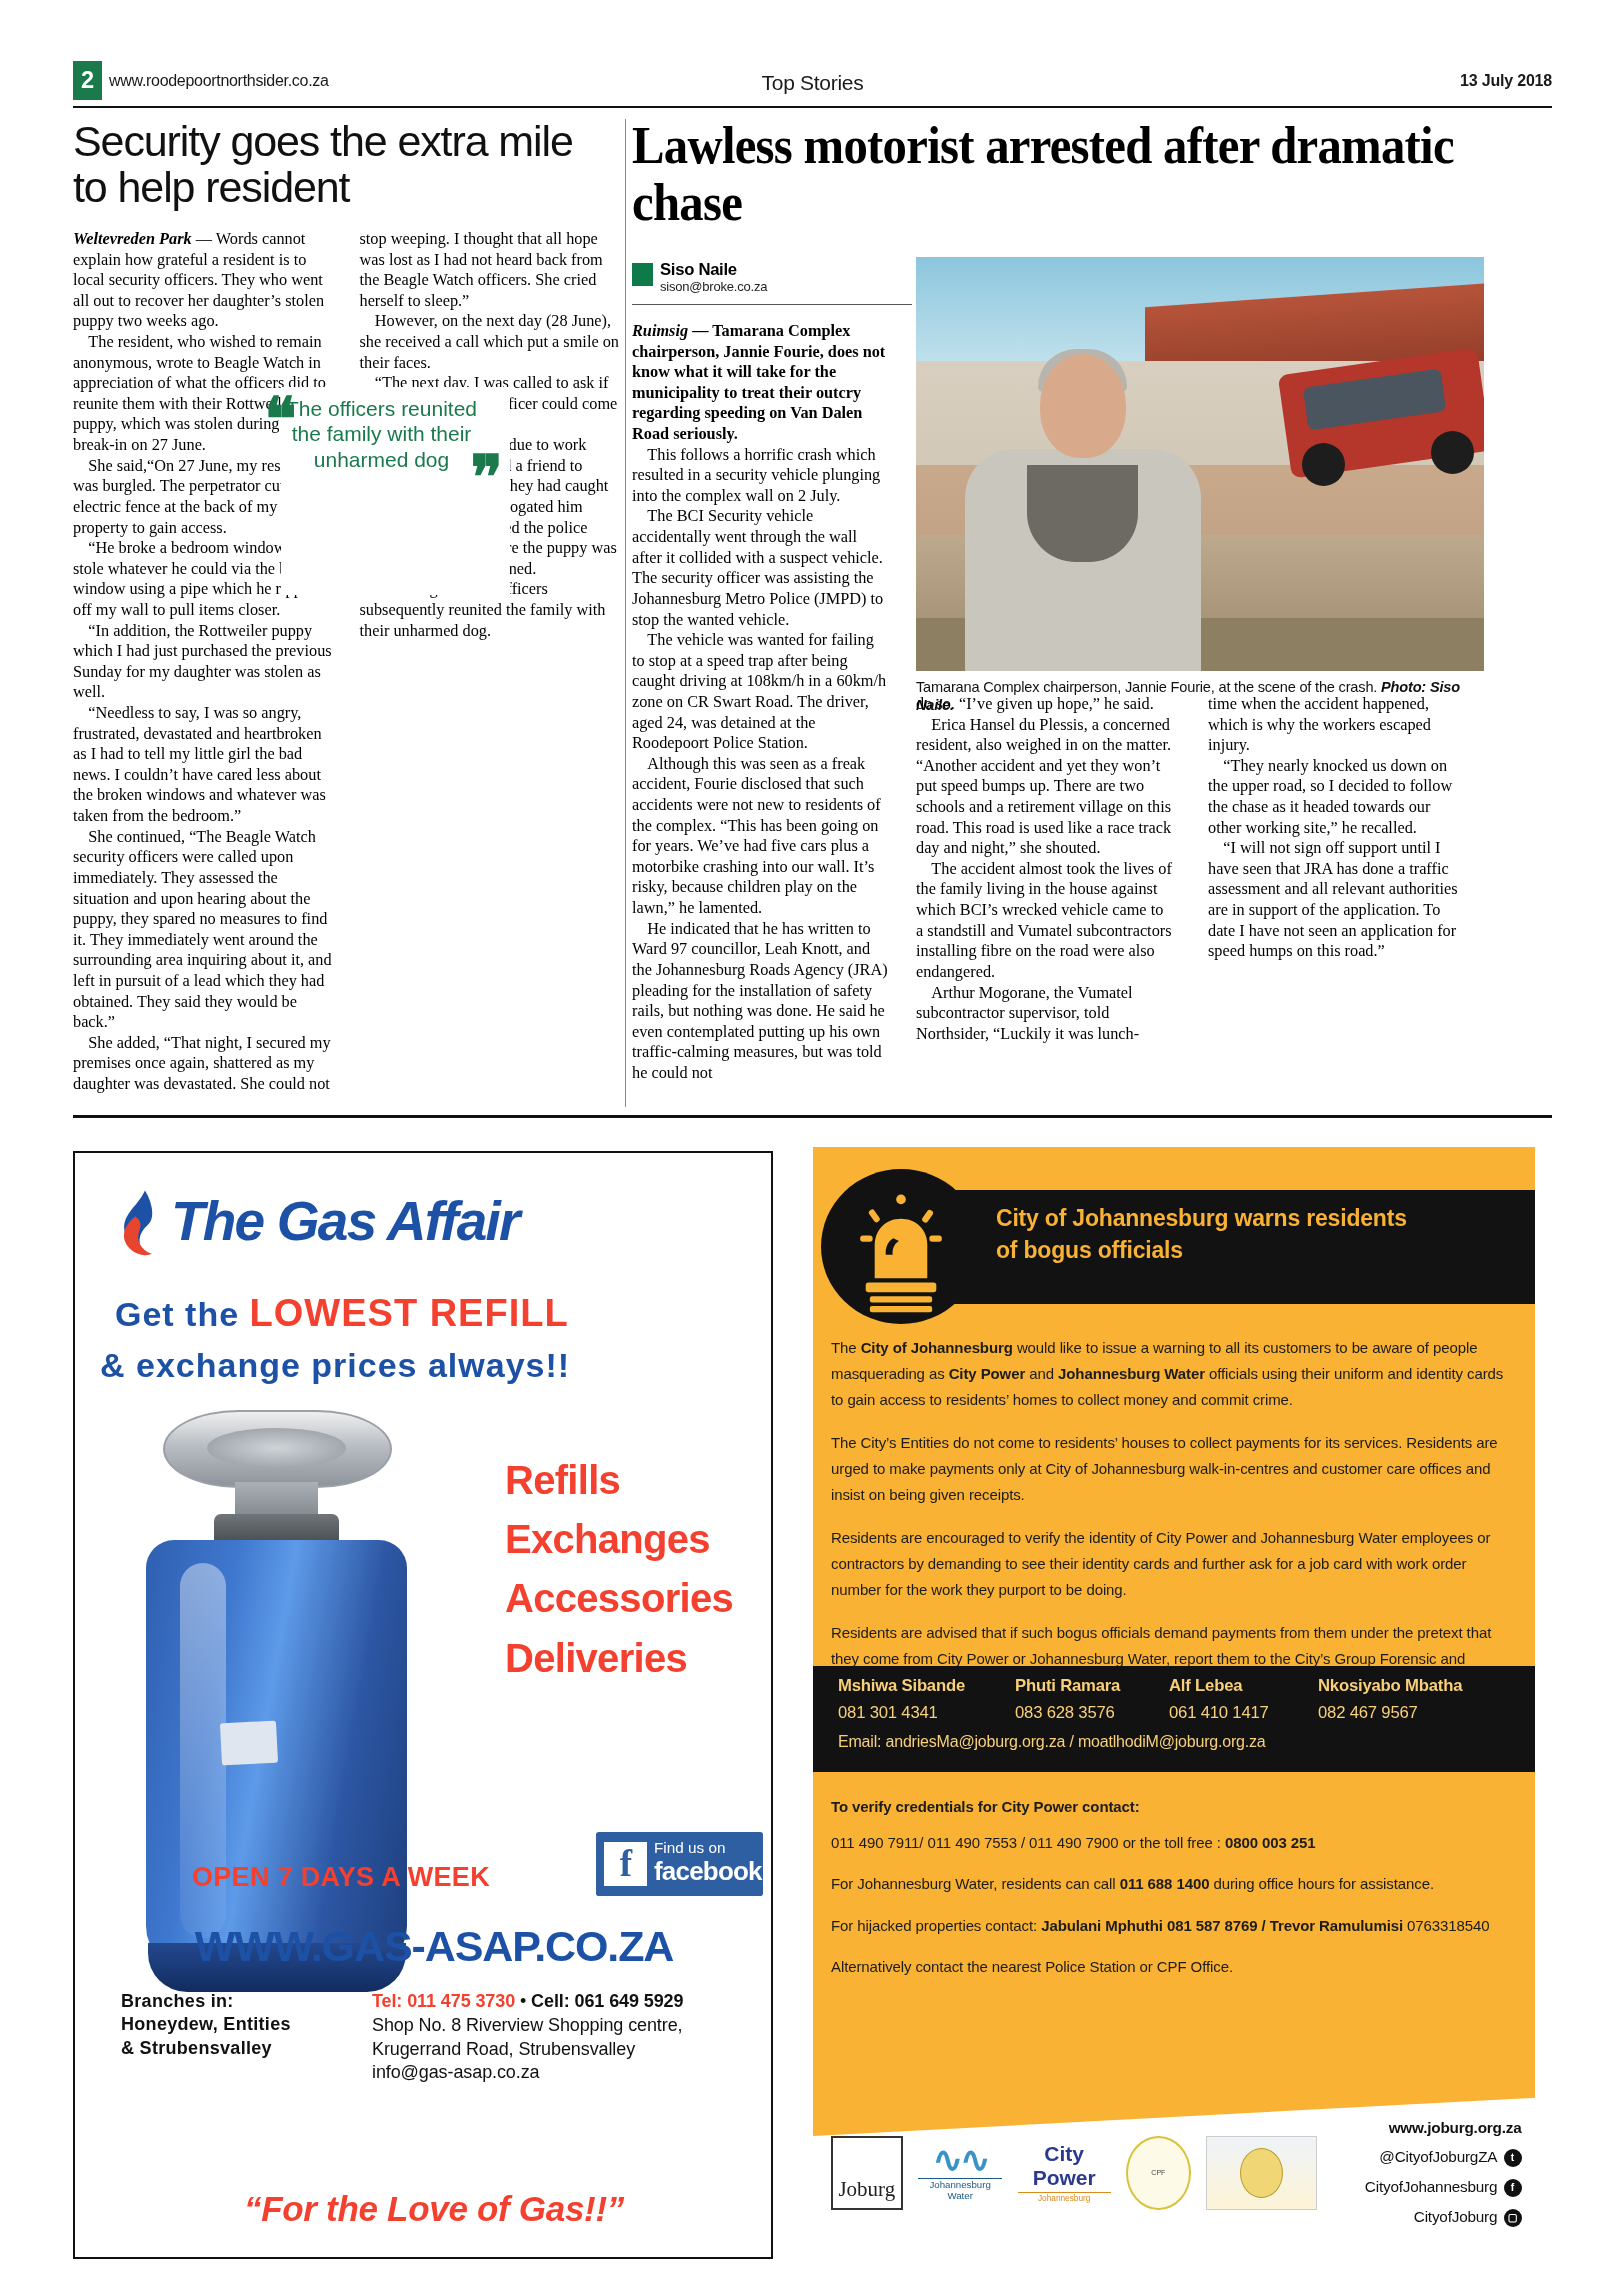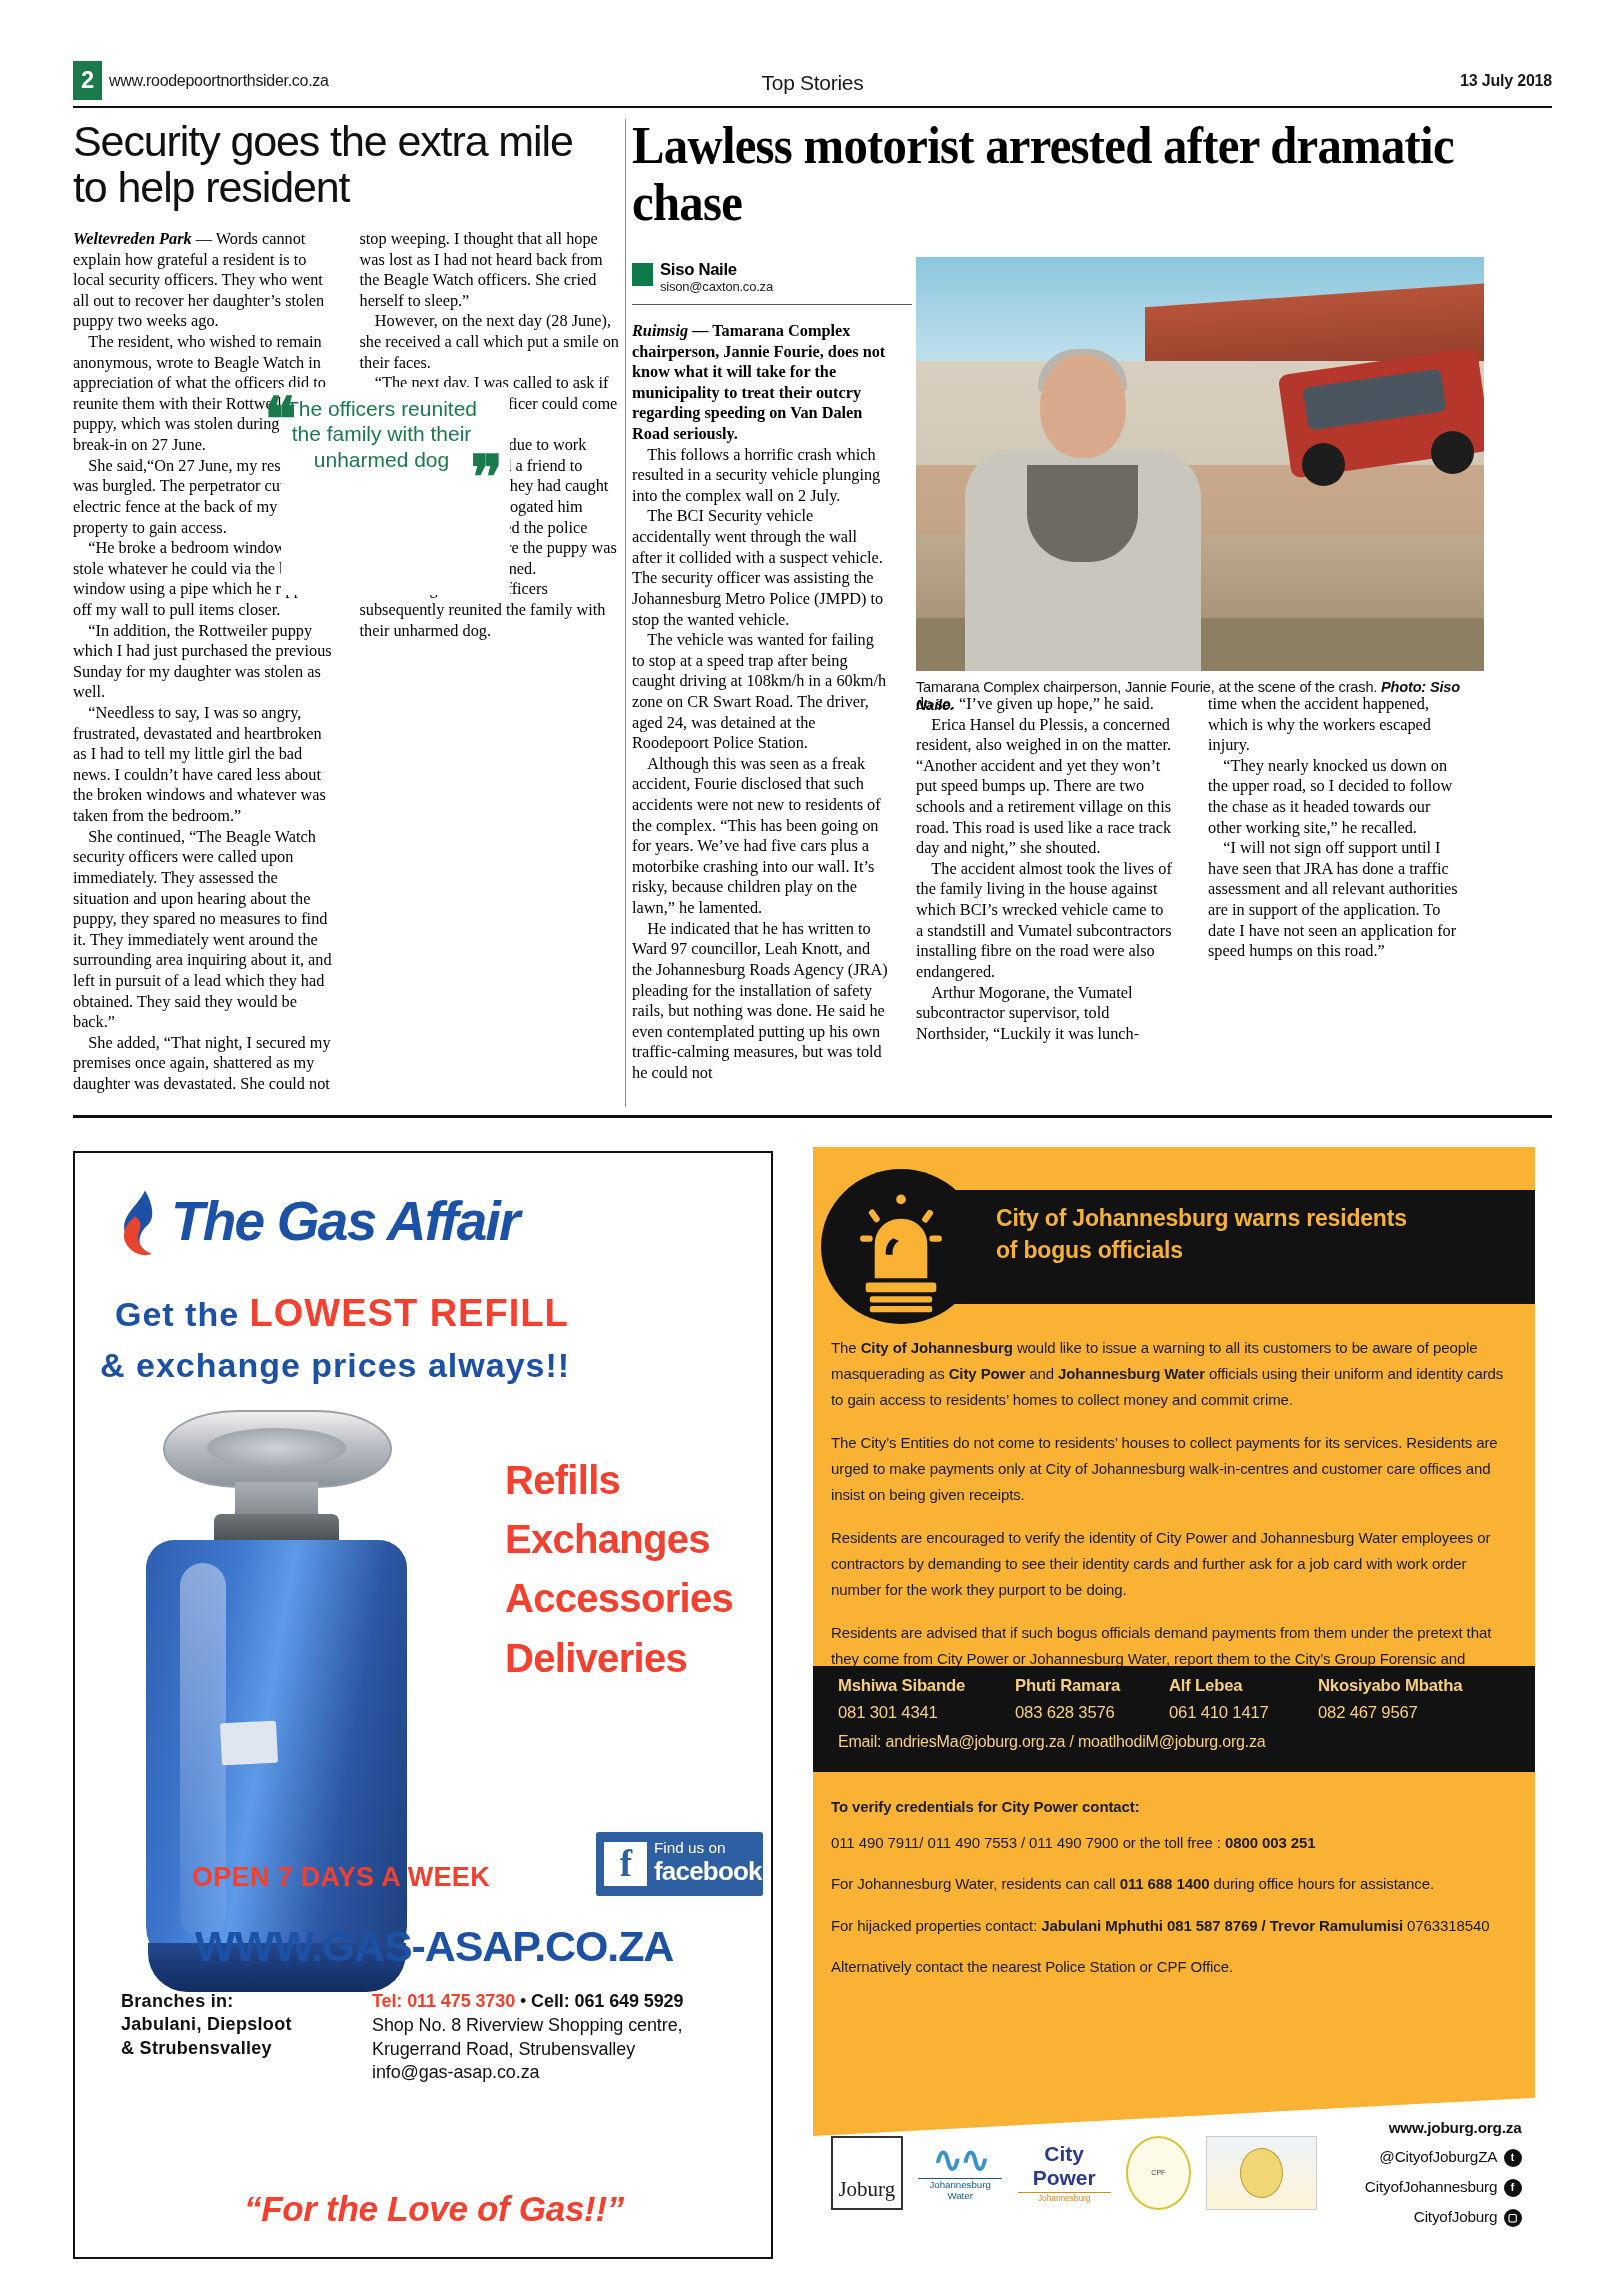--- a/index.html
+++ b/index.html
@@ -390,21 +390,21 @@
 
   <div class="vdiv" style="left:625px; top:119px; height:988px;"></div>
 
   <div class="art2">
     <div class="art2-head">Lawless motorist arrested after dramatic chase</div>
   </div>
 
   <div class="byline">
     <div class="byline-sq"></div>
     <div class="byline-name">Siso Naile</div>
-    <div class="byline-mail">sison@caxton.co.za</div>
+    <div class="byline-mail">sison@broke.co.za</div>
   </div>
   <div class="byline-rule"></div>
 
   <div class="photo">
     <div class="ph-sky"></div>
     <div class="ph-roof"></div>
     <div class="ph-wall"></div>
     <div class="ph-wall2"></div>
     <div class="ph-car"></div>
     <div class="ph-car-w"></div>
@@ -482,21 +482,21 @@
     <div class="fb-badge">
       <div class="fb-f">f</div>
       <div class="fb-t1">Find us on</div>
       <div class="fb-t2">facebook</div>
     </div>
 
     <div class="gas-url">WWW.GAS-ASAP.CO.ZA</div>
 
     <div class="gas-branch">
       <div>Branches in:</div>
-      <div>Jabulani, Diepsloot</div>
+      <div>Honeydew, Entities</div>
       <div>&amp; Strubensvalley</div>
     </div>
 
     <div class="gas-contact">
       <div><span class="tel">Tel: 011 475 3730</span> • <span class="cell">Cell: 061 649 5929</span></div>
       <div>Shop No. 8 Riverview Shopping centre,</div>
       <div>Krugerrand Road, Strubensvalley</div>
       <div>info@gas-asap.co.za</div>
     </div>
 

